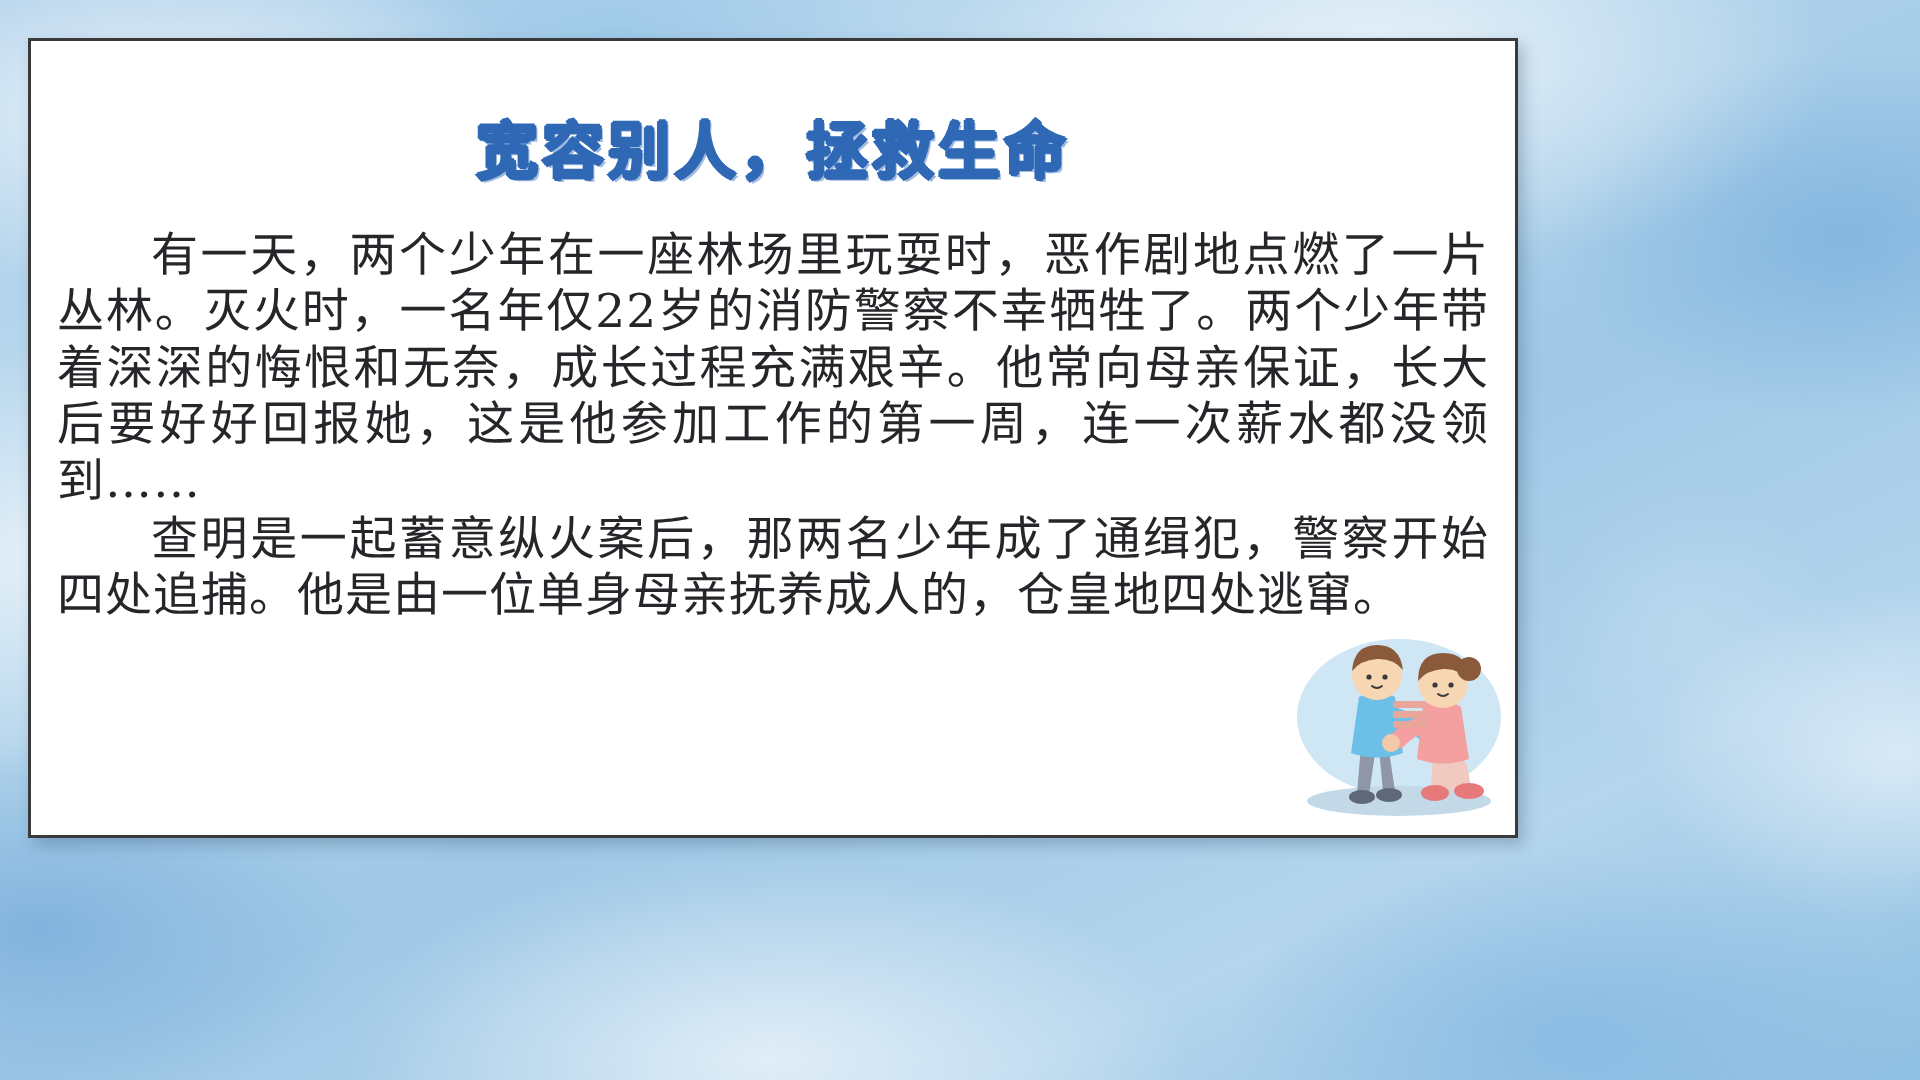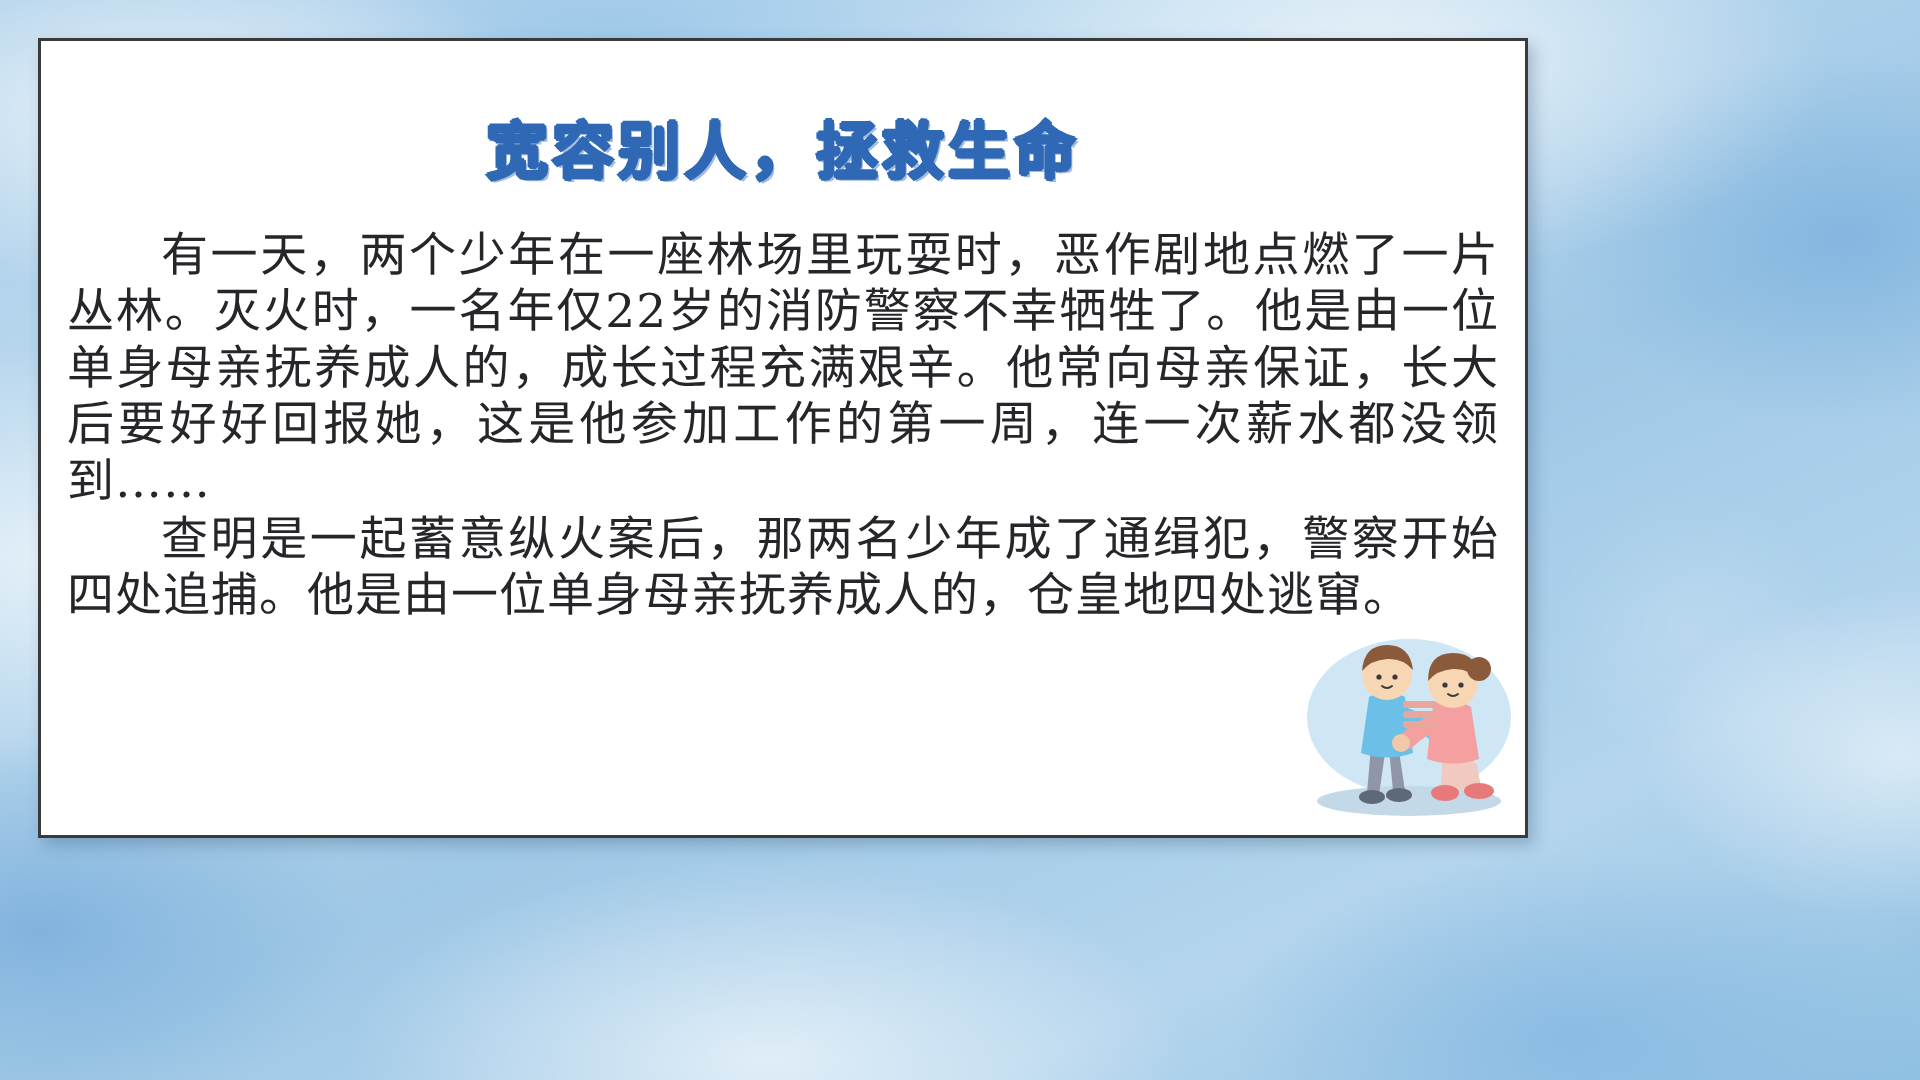--- a/index.html
+++ b/index.html
@@ -34,21 +34,21 @@
       radial-gradient(circle 180px at 18% 30%, rgba(255,255,255,.35), rgba(255,255,255,0) 70%),
       radial-gradient(circle 150px at 62% 14%, rgba(108,163,210,.30), rgba(108,163,210,0) 70%),
       radial-gradient(circle 200px at 88% 58%, rgba(255,255,255,.30), rgba(255,255,255,0) 70%),
       radial-gradient(circle 160px at 48% 74%, rgba(120,170,215,.22), rgba(120,170,215,0) 70%);
     mix-blend-mode:soft-light;
   }
 
   
   .card {
     position:absolute;
-    left:38px; top:38px;
+    left:28px; top:38px;
     width:1490px; height:800px;
     background:#ffffff;
     border:3px solid #3a3a3a;
     box-shadow:6px 7px 14px rgba(40,70,100,.28);
     overflow:hidden;
   }
 
   
   .title {
     margin-top:60px;
@@ -91,21 +91,21 @@
 </head>
 <body>
 
 <div class="slide">
 
   <div class="card">
 
     <h1 class="title">宽容别人，拯救生命</h1>
 
     <div class="body">
-      <p class="para">有一天，两个少年在一座林场里玩耍时，恶作剧地点燃了一片丛林。灭火时，一名年仅22岁的消防警察不幸牺牲了。他是由一位单身母亲抚养成人的，成长过程充满艰辛。他常向母亲保证，长大后要好好回报她，这是他参加工作的第一周，连一次薪水都没领到……</p>
+      <p class="para">有一天，两个少年在一座林场里玩耍时，恶作剧地点燃了一片丛林。灭火时，一名年仅22岁的消防警察不幸牺牲了。两个少年带着深深的悔恨和无奈，成长过程充满艰辛。他常向母亲保证，长大后要好好回报她，这是他参加工作的第一周，连一次薪水都没领到……</p>
       <p class="para">查明是一起蓄意纵火案后，那两名少年成了通缉犯，警察开始四处追捕。他是由一位单身母亲抚养成人的，仓皇地四处逃窜。</p>
     </div>
 
     <div class="illus">
       <svg viewBox="0 0 230 210" xmlns="http://www.w3.org/2000/svg" aria-hidden="true">
 
         <ellipse cx="116" cy="92" rx="102" ry="78" fill="#cfe6f5"></ellipse>
 
         <ellipse cx="116" cy="176" rx="92" ry="15" fill="#c3d9e8"></ellipse>
 

